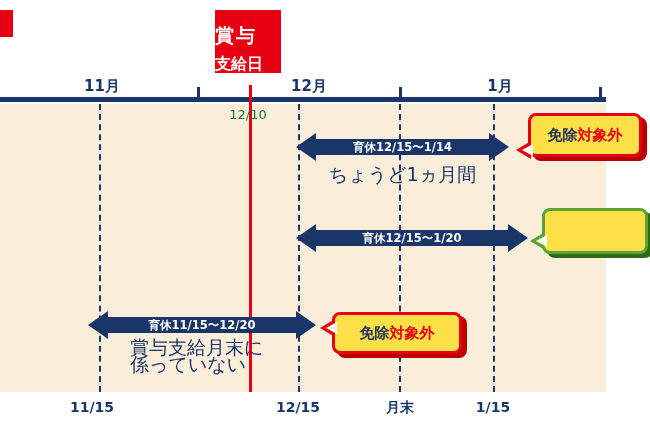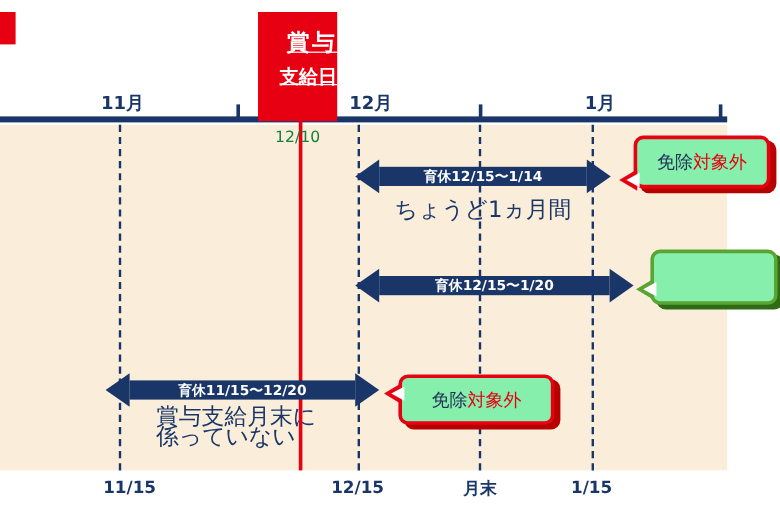--- a/index.html
+++ b/index.html
@@ -15,42 +15,42 @@
   .axis { position:absolute; left:0; top:97px; width:606px; height:5px; background:#1a3668; }
   .tick { position:absolute; top:87px; width:3px; height:11px; background:#1a3668; }
 
   .month { position:absolute; top:77px; width:70px; text-align:center; color:#1a3668;
            font-weight:bold; font-size:15px; }
 
   .dash { position:absolute; top:104px; height:288px; width:0; border-left:2px dashed #1a3668; }
 
   .red-line { position:absolute; left:249px; top:85px; width:3px; height:307px; background:#e60012; }
 
-  .red-box { position:absolute; left:215px; top:10px; width:66px; height:91px; background:#e60012;
-             color:#ffffff; text-align:right; padding-top:13px;text-decoration:underline; }
+  .red-box { position:absolute; left:215px; top:10px; width:66px; height:63px; background:#e60012;
+             color:#ffffff; text-align:left; padding-top:13px; }
   .red-box .t1 { font-size:19px; font-weight:bold; letter-spacing:2px; }
   .red-box .t2 { font-size:16px; font-weight:bold; margin-top:5px; }
 
   .date-label { position:absolute; left:220px; top:107px; width:56px; text-align:center;
                 color:#15803d; font-size:13px; z-index:2; }
 
   .arrow { position:absolute; display:flex; align-items:center; height:28px; z-index:2; }
   .arrow .head { width:0; height:0; border-top:14px solid transparent; border-bottom:14px solid transparent; }
   .arrow .head.l { border-right:20px solid #1a3668; }
   .arrow .head.r { border-left:20px solid #1a3668; }
   .arrow .shaft { flex:1; height:16px; background:#1a3668; color:#ffffff; display:flex;
                   align-items:center; justify-content:center; font-size:11.5px; font-weight:bold;
                   white-space:nowrap; overflow:hidden; }
 
   .note { position:absolute; color:#1a3668; font-size:19px; z-index:2; }
   .note.center { text-align:center; }
   .note .line { line-height:17px; }
 
-  .bubble { position:absolute; background:#86efac; border-radius:8px; display:flex;
-            align-items:center; justify-content:center; font-size:15px; font-weight:normal;
+  .bubble { position:absolute; background:#fde047; border-radius:8px; display:flex;
+            align-items:center; justify-content:center; font-size:15px; font-weight:bold;
             white-space:nowrap; z-index:3; }
   .bubble.red   { border:3px solid #e60012; box-shadow:5px 4px 0 #b80000; }
   .bubble.green { border:3px solid #5aa433; box-shadow:5px 4px 0 #2f6b14; color:#368c0e; }
   .bubble .dark   { color:#253358; }
   .bubble .accent { color:#e60012; }
 
   .tail-out { position:absolute; left:-15px; width:0; height:0;
               border-top:9px solid transparent; border-bottom:9px solid transparent; }
   .bubble.red  .tail-out { border-right:15px solid #e60012; }
   .bubble.green .tail-out { border-right:15px solid #5aa433; }
@@ -124,18 +124,18 @@
     <div class="line">賞与支給月末に</div>
     <div class="line">係っていない</div>
   </div>
   <div class="bubble red" style="left:332px; top:312px; width:130px; height:42px;">
     <span class="tail-out" style="top:4px;"></span>
     <span class="tail-in" style="top:7px;"></span>
     <span class="dark">免除</span>
     <span class="accent">対象外</span>
   </div>
 
-  <div class="bottom-label" style="left:76px;">11/15</div>
+  <div class="bottom-label" style="left:60px;">11/15</div>
   <div class="bottom-label" style="left:266px;">12/15</div>
   <div class="bottom-label" style="left:368px;">月末</div>
   <div class="bottom-label" style="left:461px;">1/15</div>
 
 </div>
 
 </body></html>

